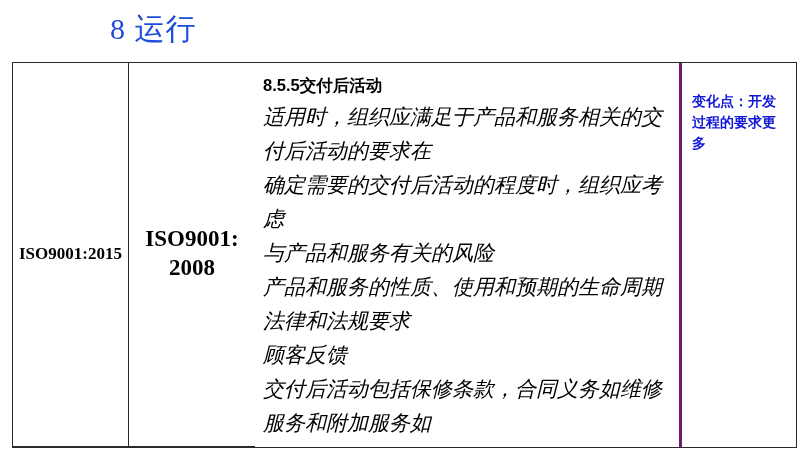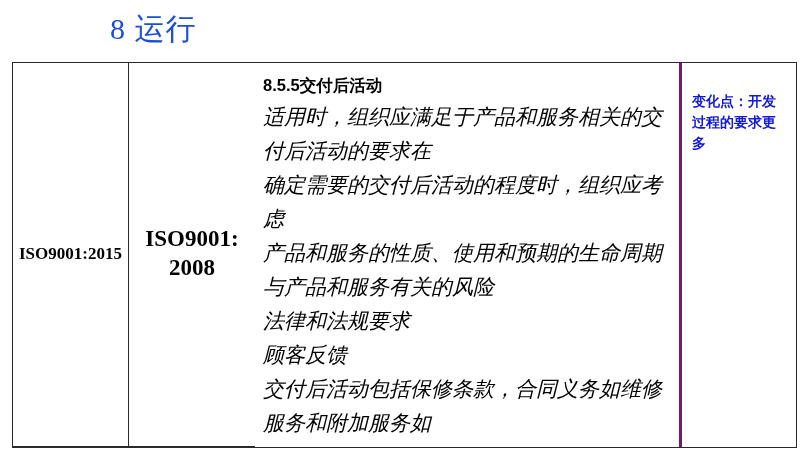--- a/index.html
+++ b/index.html
@@ -118,22 +118,22 @@
       <div class="th-side">ISO9001:
 2008</div>
     </div>
 
     <div class="tbody">
 
       <div class="td-main">
         <p class="clause-heading">8.5.5交付后活动</p>
         <p class="body-line">适用时，组织应满足于产品和服务相关的交付后活动的要求在</p>
         <p class="body-line">确定需要的交付后活动的程度时，组织应考虑</p>
+        <p class="body-line">与产品和服务有关的风险</p>
         <p class="body-line">产品和服务的性质、使用和预期的生命周期</p>
-        <p class="body-line">与产品和服务有关的风险</p>
         <p class="body-line">法律和法规要求</p>
         <p class="body-line">顾客反馈</p>
         <p class="body-line">交付后活动包括保修条款，合同义务如维修服务和附加服务如</p>
       </div>
 
       <div class="td-side">
         <p class="note" style="color: rgb(18, 24, 216);">变化点：开发过程的要求更多</p>
       </div>
 
     </div>

